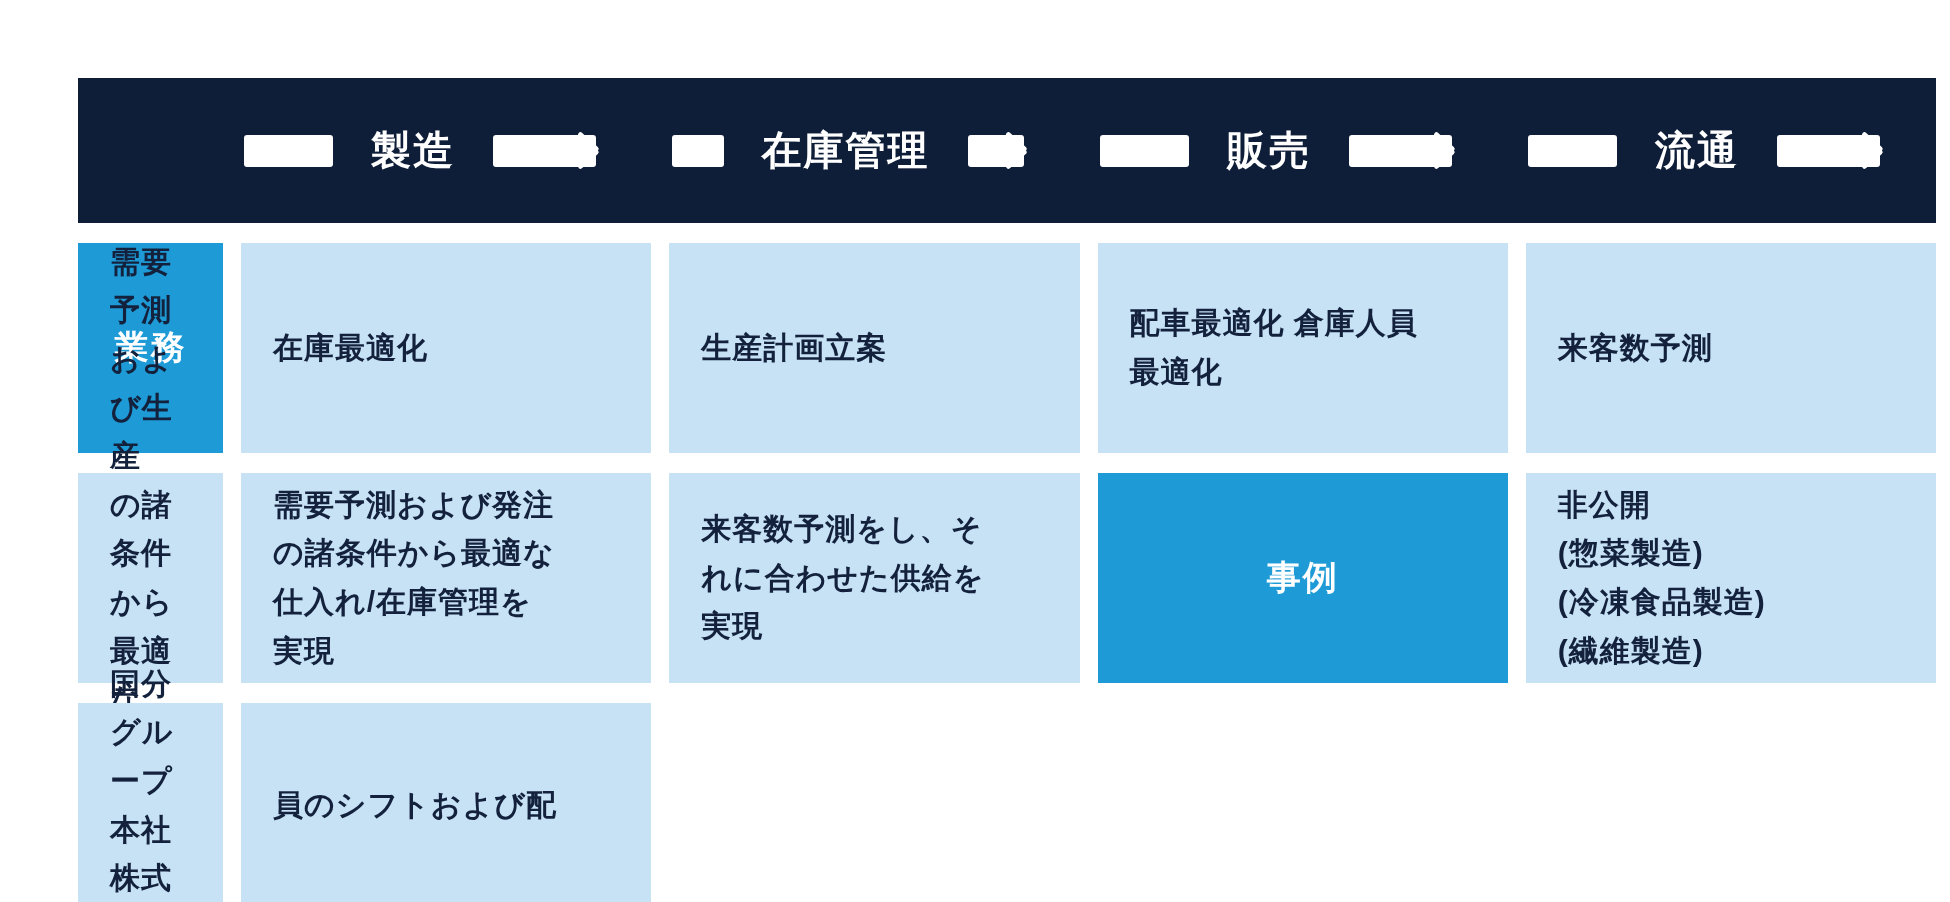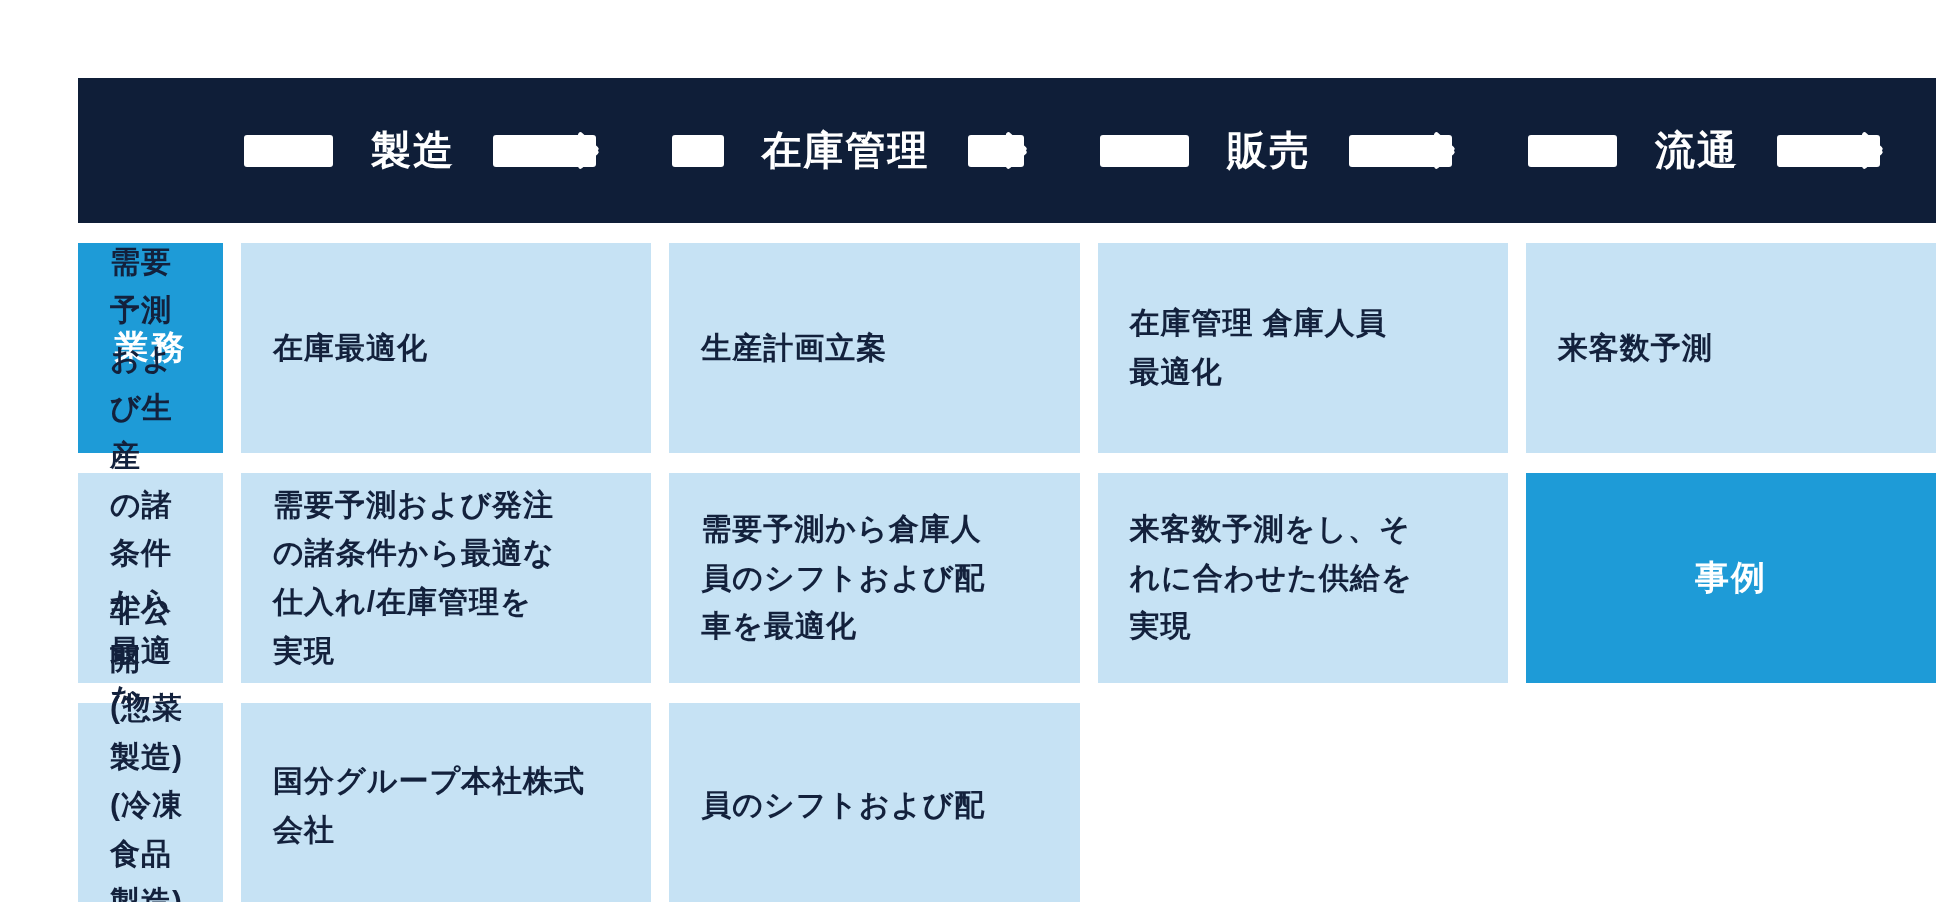--- a/index.html
+++ b/index.html
@@ -138,34 +138,31 @@
       <div class="stage">
         <span class="pre-line"></span>
         <span class="stage-label">流通</span>
         <span class="arrow-line"></span>
       </div>
     </div>
 
     <div class="row-label">業務</div>
     <div class="cell">在庫最適化</div>
     <div class="cell">生産計画立案</div>
-    <div class="cell">在庫管理 倉庫人員
+    <div class="cell">配車最適化 倉庫人員
 最適化</div>
     <div class="cell">来客数予測</div>
 
     <div class="cell">需要予測および生産
 の諸条件から最適な
 生産計画を実現</div>
     <div class="cell">需要予測および発注
 の諸条件から最適な
 仕入れ/在庫管理を
 実現</div>
-    <div class="cell">需要予測から倉庫人
-員のシフトおよび配
-車を最適化</div>
     <div class="cell">来客数予測をし、そ
 れに合わせた供給を
 実現</div>
 
     <div class="row-label">事例</div>
     <div class="cell">非公開
 (惣菜製造)
 (冷凍食品製造)
 (繊維製造)</div>
     <div class="cell">国分グループ本社株式

